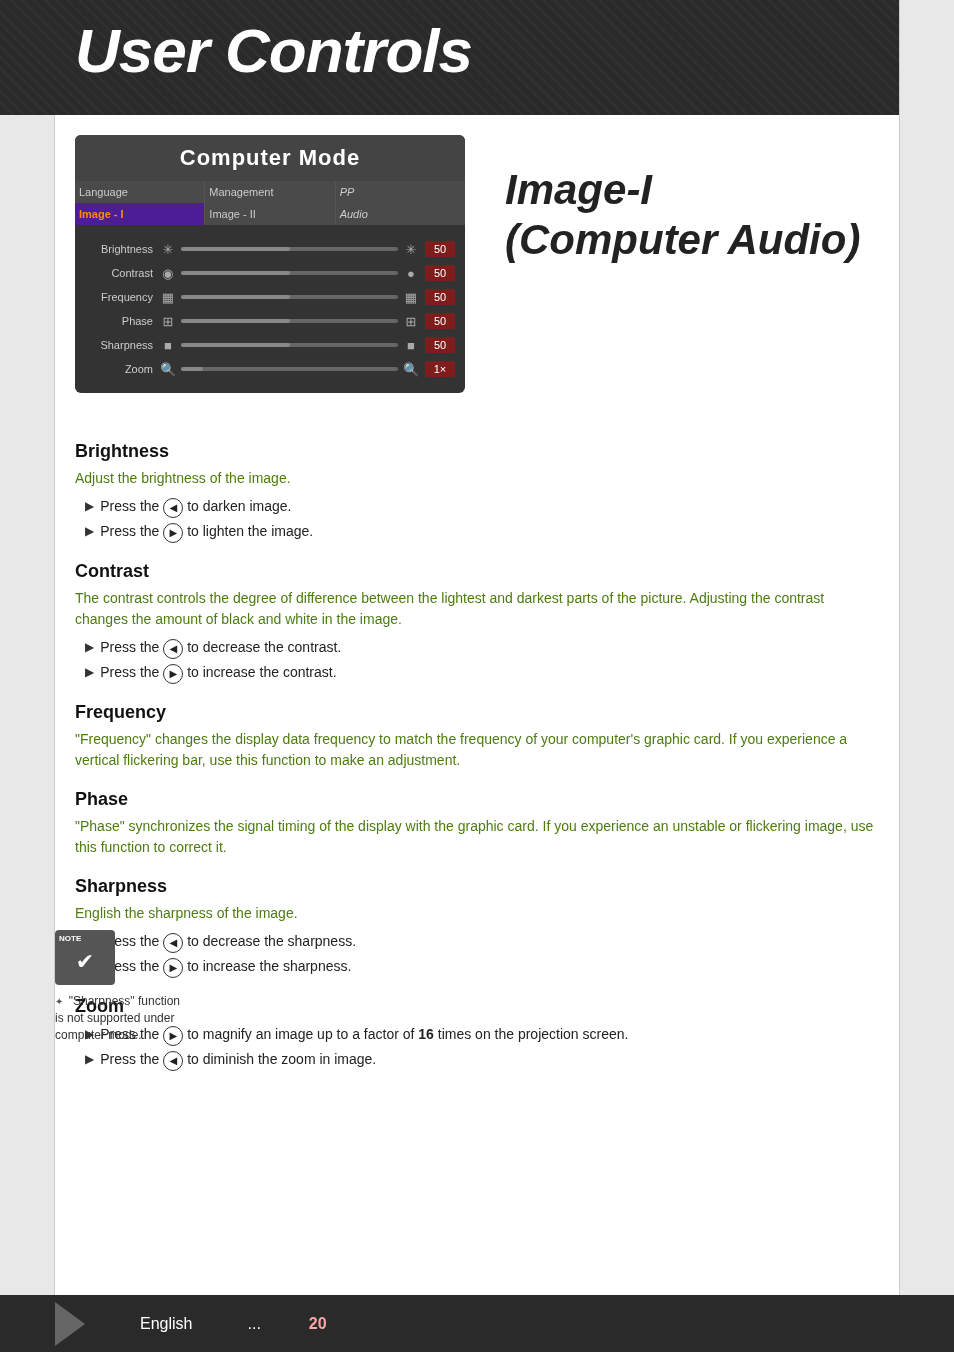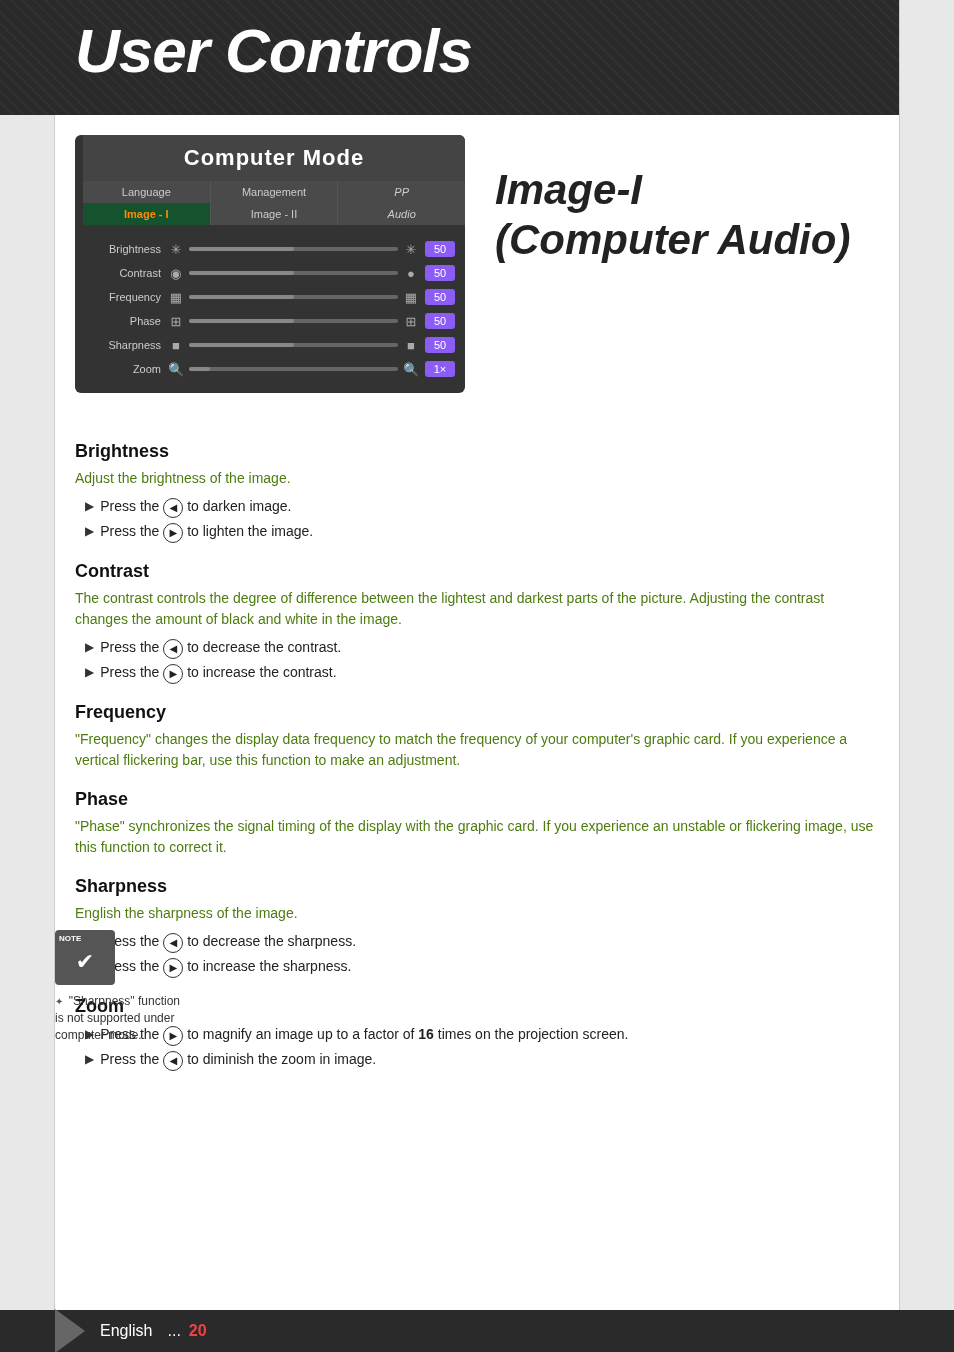--- a/index.html
+++ b/index.html
@@ -74,51 +74,50 @@
     }
 
     
     .computer-mode-panel {
       width: 390px;
       background: #333;
       border-radius: 6px;
       overflow: hidden;
       margin-bottom: 20px;
       float: left;
-      margin-right: 30px;
-      padding-left: 8px;
+      margin-right: 40px;
     }
 
     .panel-title-bar {
       background: #444;
       text-align: center;
       padding: 10px 0;
       color: #fff;
       font-size: 22px;
       font-weight: bold;
       letter-spacing: 1px;
     }
 
     
     .tabs-row {
       display: flex;
       background: #4a4a4a;
     }
     .tab {
       flex: 1;
-      text-align: center;
+      text-align: left;
       padding: 5px 4px;
       font-size: 11px;
       color: #ccc;
       cursor: pointer;
       border-right: 1px solid #555;
     }
     .tab:last-child { border-right: none; font-style: italic; }
     .tab.active {
-      background: #14532d;
+      background: #4c1d95;
       color: #ff8c00;
       font-weight: bold;
     }
 
     
     .settings-area {
       padding: 8px 10px;
     }
     .setting-row {
       display: flex;
@@ -152,21 +151,21 @@
       border-radius: 2px;
       width: 50%;
     }
     .setting-icon-right {
       width: 18px;
       text-align: center;
       color: #aaa;
       font-size: 13px;
     }
     .setting-value {
-      background: #8b5cf6;
+      background: #7f1d1d;
       color: #fff;
       font-size: 11px;
       width: 30px;
       text-align: center;
       padding: 2px 4px;
       border-radius: 3px;
       margin-left: 5px;
     }
 
     
@@ -279,40 +278,41 @@
       margin-right: 2px;
       font-size: 10px;
     }
 
     
     .footer {
       position: absolute;
       bottom: 0;
       left: 0;
       right: 0;
-      height: 42px;
+      height: 57px;
       background: #2a2a2a;
       display: flex;
       align-items: center;
+      gap: 40px;
     }
     .footer-triangle {
       width: 0;
       height: 0;
       border-top: 22px solid transparent;
       border-bottom: 22px solid transparent;
       border-left: 30px solid #666;
       margin-left: 55px;
     }
     .footer-text {
       color: #fff;
       font-size: 16px;
       margin-left: 15px;
     }
     .footer-page {
-      color: #ef4444;
+      color: #fca5a5;
       font-size: 16px;
       font-weight: bold;
       margin-left: 8px;
     }
   </style>
 </head>
 <body>
 
 <div class="header-bg"></div>
 <div class="page-title">User Controls</div>

